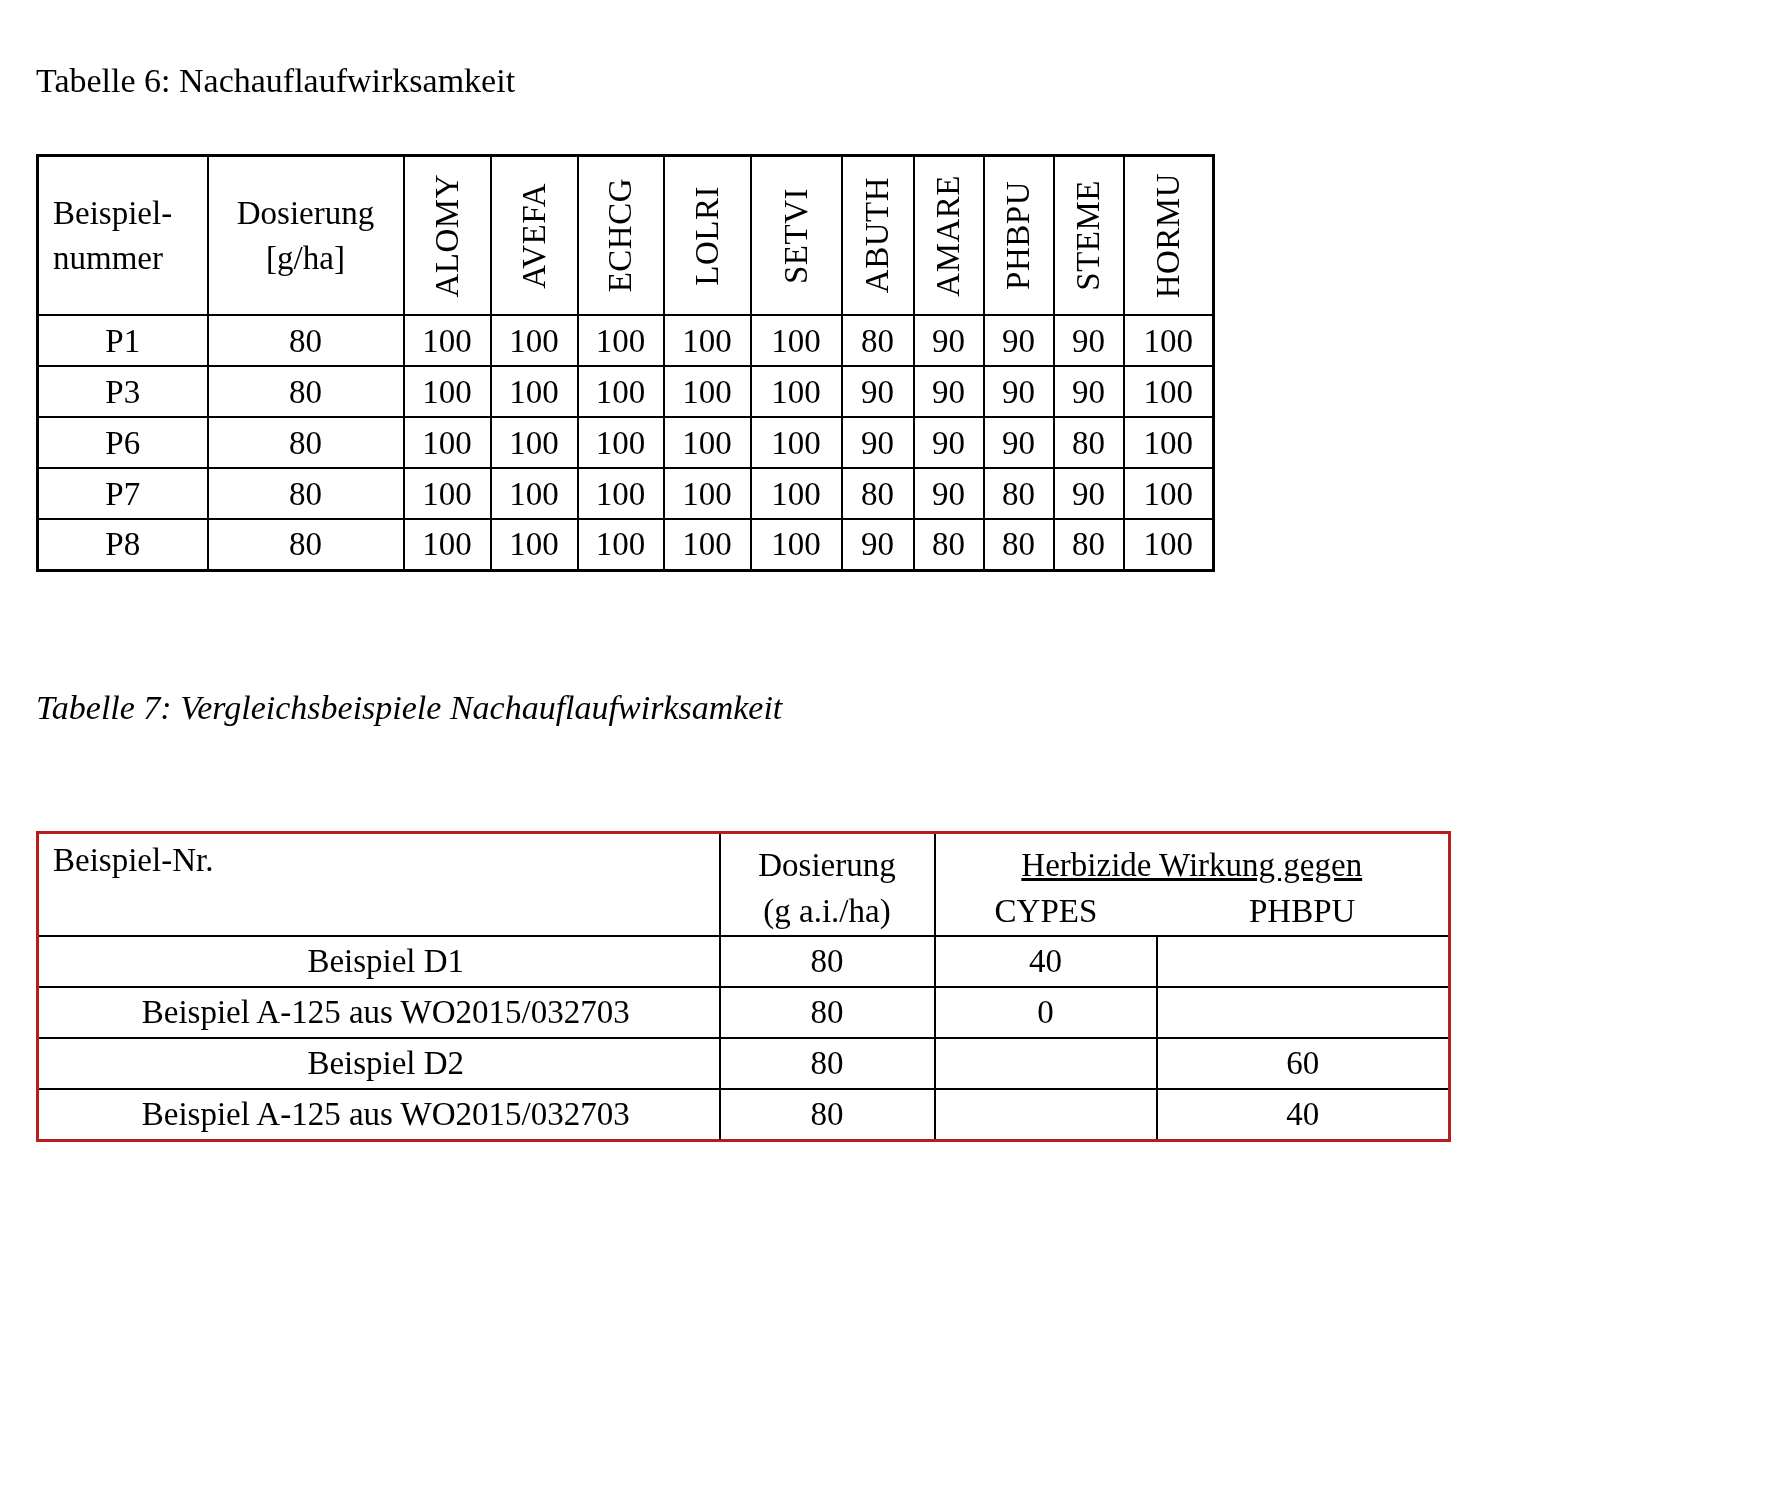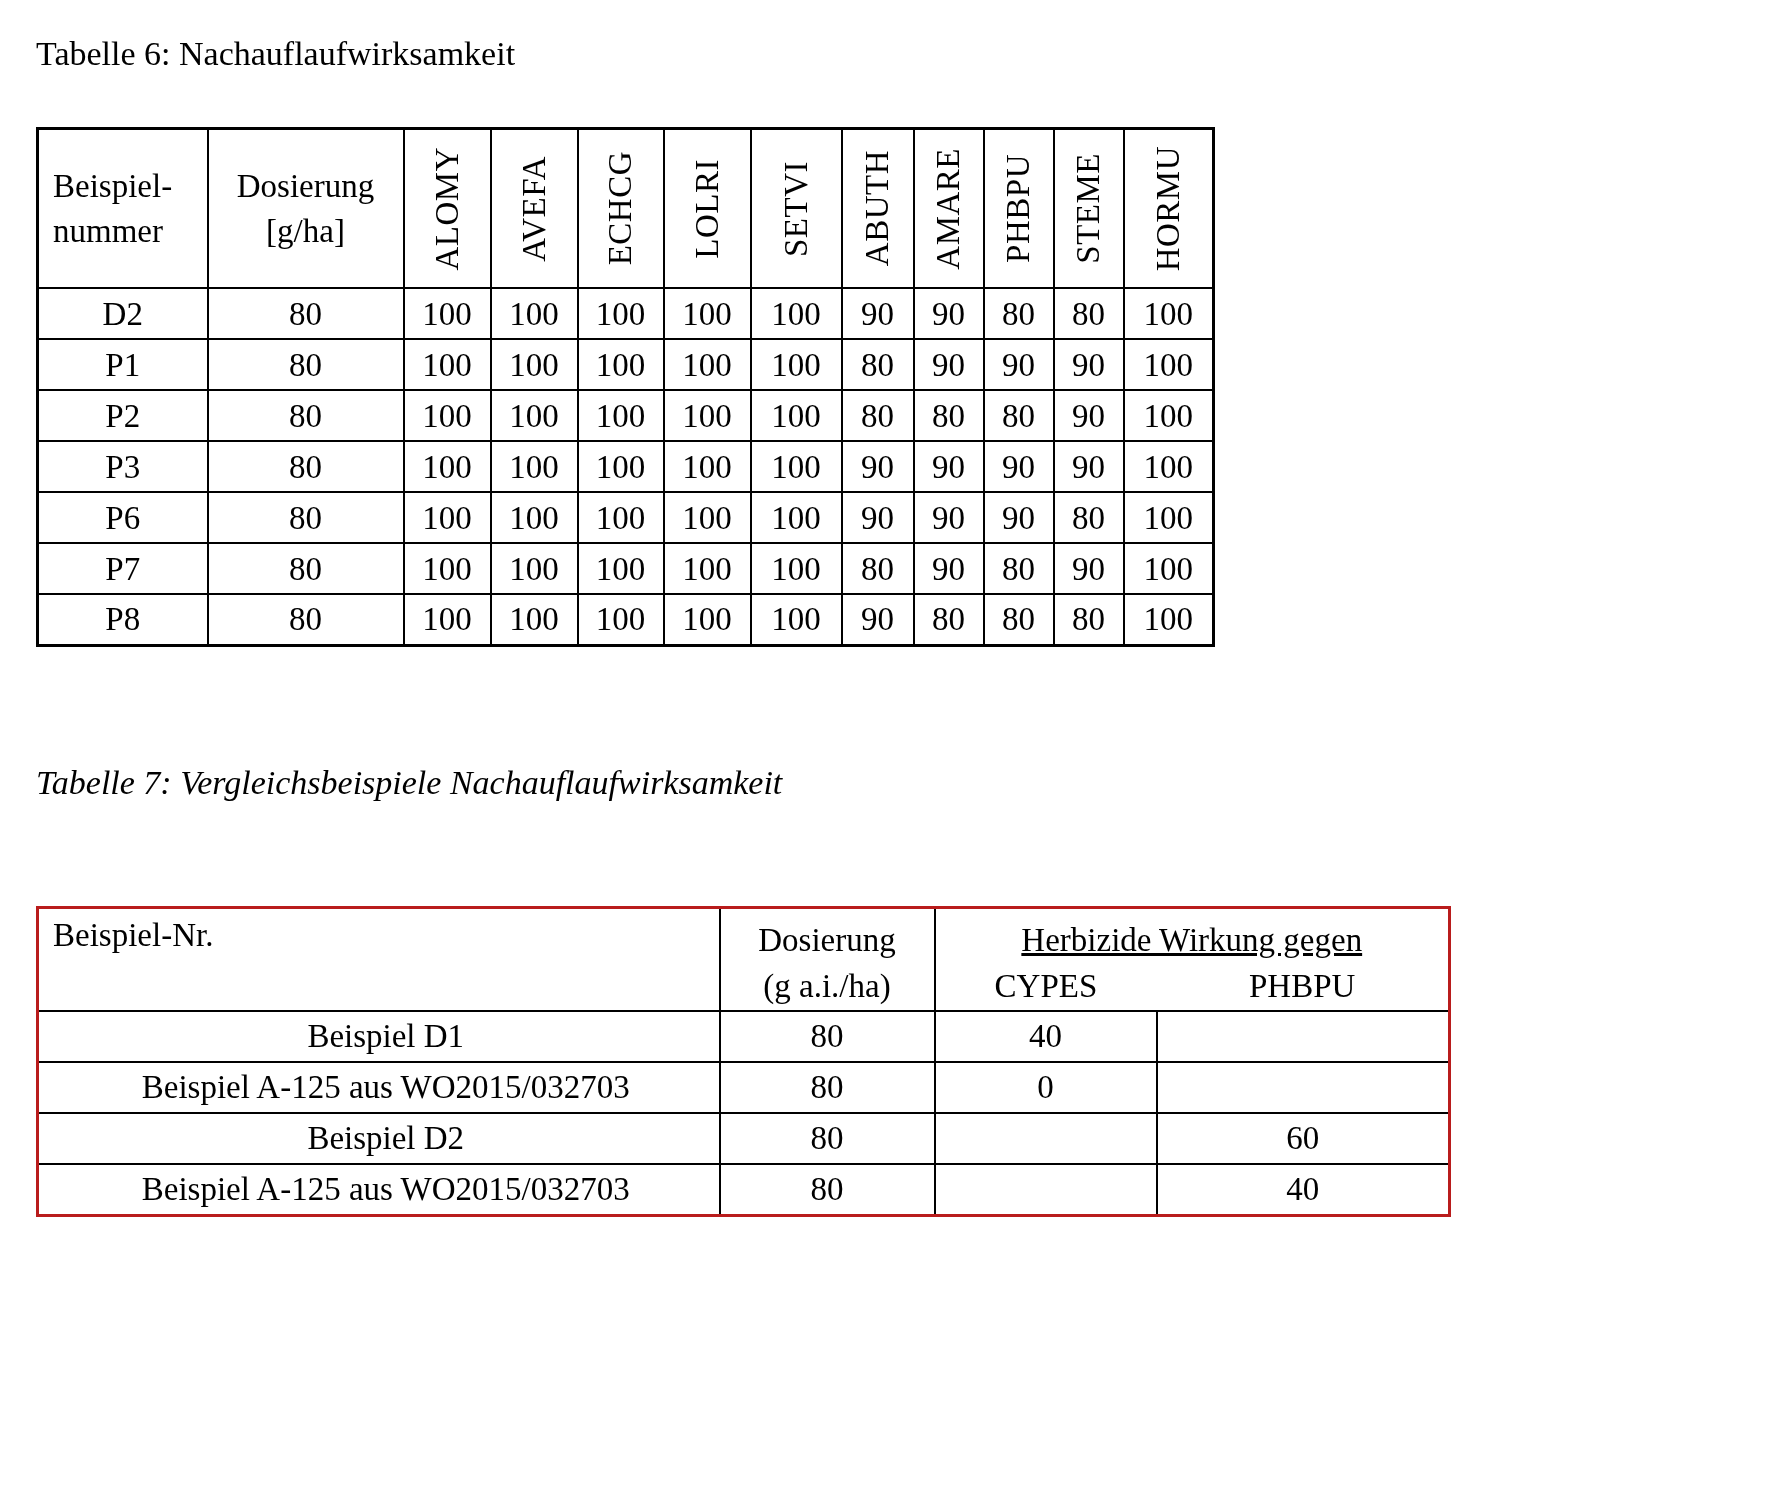--- a/index.html
+++ b/index.html
@@ -4,21 +4,21 @@
 <style>
   * { box-sizing: border-box; margin: 0; padding: 0; }
   html, body { background: #ffffff; }
   body {
     width: 1788px;
     height: 1501px;
     font-family: "Liberation Serif", "DejaVu Serif", serif;
     color: #000;
     overflow: hidden;
   }
-  .page { padding: 34px 0 0 36px; }
+  .page { padding: 34px 0 0 36px; margin-top: 27px; }
 
   .title { font-size: 34px; line-height: 1.2; }
   .title-6 { margin-bottom: 52px; }
   .title-7 { margin-top: 116px; margin-bottom: 102px; font-style: italic; }
 
   table { border-collapse: collapse; table-layout: fixed; border-radius: 13px; }
   th, td { border: 2px solid #000; font-weight: normal; }
   .t6 { border: 3px solid #000; width: 1176px; }
   .t7 { border: 3px solid #b91c1c; width: 1412px; }
 
@@ -111,58 +111,30 @@
         <th class="rot">
             <span class="v">STEME</span>
           </th>
         <th class="rot">
             <span class="v">HORMU</span>
           </th>
       </tr>
     </thead>
     <tbody>
         <tr>
-          <td>D2</td>
-          <td>80</td>
-          <td>100</td>
-          <td>100</td>
-          <td>100</td>
-          <td>100</td>
-          <td>100</td>
-          <td>90</td>
-          <td>90</td>
-          <td>80</td>
-          <td>80</td>
-          <td>100</td>
-        </tr>
-        <tr>
           <td>P1</td>
           <td>80</td>
           <td>100</td>
           <td>100</td>
           <td>100</td>
           <td>100</td>
           <td>100</td>
           <td>80</td>
           <td>90</td>
           <td>90</td>
-          <td>90</td>
-          <td>100</td>
-        </tr>
-        <tr>
-          <td>P2</td>
-          <td>80</td>
-          <td>100</td>
-          <td>100</td>
-          <td>100</td>
-          <td>100</td>
-          <td>100</td>
-          <td>80</td>
-          <td>80</td>
-          <td>80</td>
           <td>90</td>
           <td>100</td>
         </tr>
         <tr>
           <td>P3</td>
           <td>80</td>
           <td>100</td>
           <td>100</td>
           <td>100</td>
           <td>100</td>

